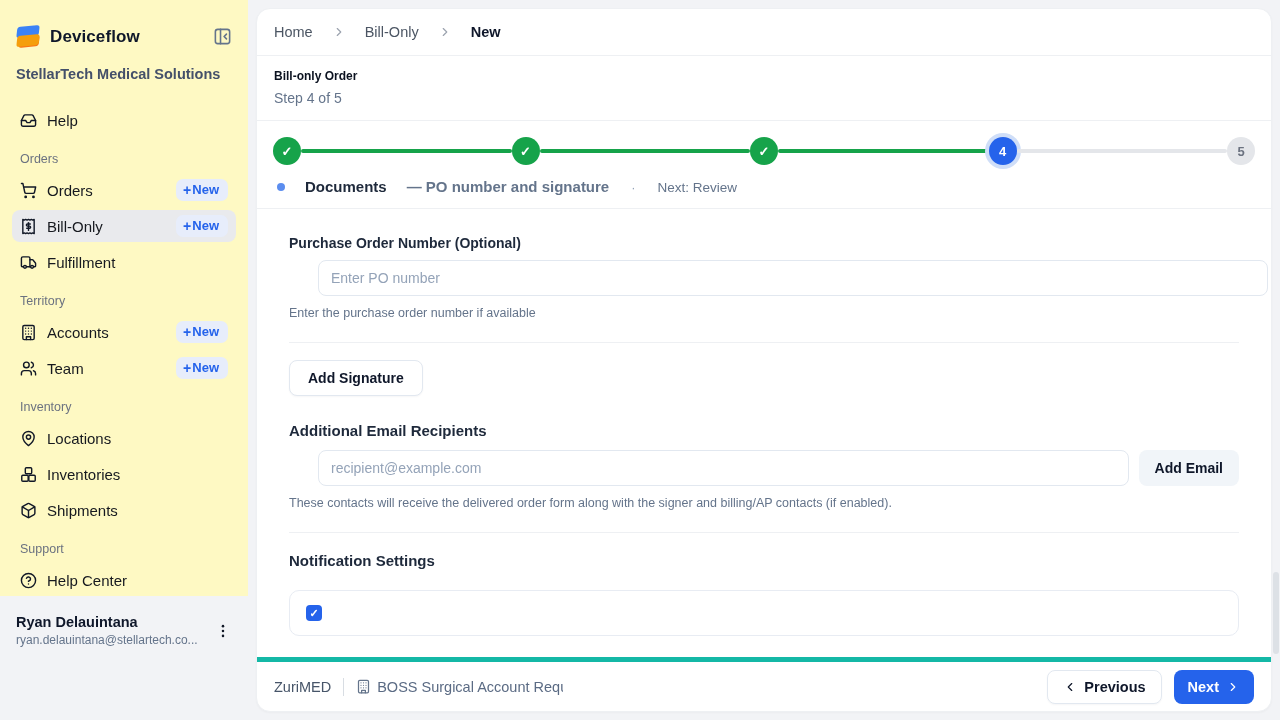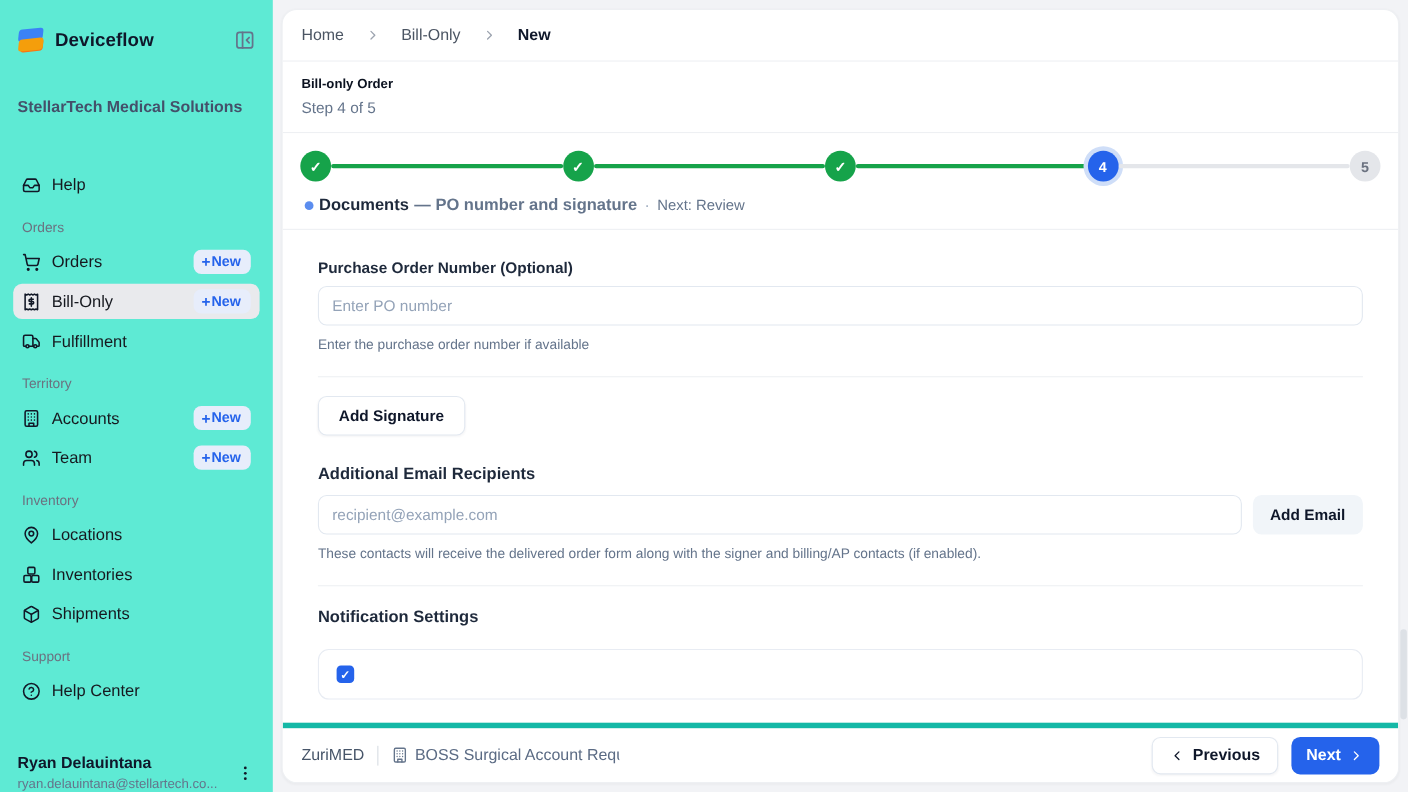--- a/index.html
+++ b/index.html
@@ -7,24 +7,23 @@
   body {
     font-family: "Liberation Sans", sans-serif;
     background: #f2f3f6;
     color: #111827;
     display: flex;
   }
   svg.ic { stroke: currentColor; fill: none; stroke-width: 2; stroke-linecap: round; stroke-linejoin: round; flex: none; }
 
   
   .sidebar {
-    width: 248px; height: 720px; background: #5eead4;
+    width: 248px; height: 596px; background: #fef9c3;
     display: flex; flex-direction: column; flex: none;
     padding-top: 24px;
-    gap: 24px;
   }
   .logo-row { display: flex; align-items: center; margin: 0 16px; gap: 9px; }
   .logo-mark { width: 25px; height: 25px; position: relative; flex: none; }
   .logo-mark .layer { position: absolute; left: 1px; width: 22px; height: 11px; border-radius: 3px; transform: skewX(-12deg) rotate(-6deg); }
   .logo-mark .layer.top { top: 2px; background: #3b82f6; }
   .logo-mark .layer.bot { top: 11px; background: #f59e0b; }
   .logo-mark .layer.bot2 { top: 12px; left: 3px; background: #f97316; width: 20px; }
   .app-name { font-size: 17px; font-weight: 700; color: #0f172a; letter-spacing: .1px; flex: 1; }
   .collapse-btn { color: #64748b; cursor: pointer; display: flex; }
   .org-name { margin: 17px 16px 0; font-size: 14.5px; font-weight: 700; color: #44506a; }
@@ -73,35 +72,35 @@
   
   .stepper-section { padding: 12px 16px 13px; border-bottom: 1px solid #eef0f3; flex: none; }
   .stepper { display: flex; align-items: center; height: 36px; }
   .step { width: 28px; height: 28px; border-radius: 50%; display: flex; align-items: center; justify-content: center; flex: none; font-size: 13px; font-weight: 700; }
   .step.complete { background: #16a34a; color: #fff; }
   .step.current { background: #2563eb; color: #fff; box-shadow: 0 0 0 4px #cfdef8; }
   .step.upcoming { background: #e4e6ea; color: #6b7280; }
   .conn { flex: 1; height: 4px; border-radius: 2px; }
   .conn.green { background: #16a34a; }
   .conn.gray { background: #e4e6ea; }
-  .step-caption { display: flex; align-items: baseline; gap: 5px; margin-top: 9px; padding-left: 4px; }
+  .step-caption { display: flex; align-items: baseline; gap: 20px; margin-top: 9px; padding-left: 4px; }
   .cap-dot { width: 8px; height: 8px; border-radius: 50%; background: #5b8def; align-self: center; }
   .cap-main { font-size: 15px; font-weight: 700; color: #1e293b; }
   .cap-sub { font-size: 15px; font-weight: 600; color: #64748b; }
   .cap-sep { font-size: 13px; color: #94a3b8; margin: 0 2px; }
   .cap-next { font-size: 13.5px; color: #64748b; }
 
   
   .content { flex: 1; overflow: hidden; padding: 26px 32px 0; }
   .field-label { font-size: 14px; font-weight: 700; color: #1e293b; }
   .text-input {
     width: 100%; height: 36px; margin-top: 9px;
     border: 1px solid #e2e8f0; border-radius: 8px;
     padding: 0 12px; font-size: 14px; color: #0369a1;
-    font-family: "Liberation Sans", sans-serif; outline: none; background: #fff;
+    font-family: "Liberation Sans", sans-serif; outline: none; background: #fff; margin-left: 29px;
   }
   .text-input::placeholder { color: #94a3b8; }
   .helper { font-size: 12.5px; color: #64748b; margin-top: 10px; }
   .divider { border: none; border-top: 1px solid #eef0f3; margin: 22px 0 0; }
 
   .btn { display: inline-flex; align-items: center; justify-content: center; gap: 7px; border-radius: 8px; font-size: 14px; font-weight: 600; cursor: pointer; font-family: "Liberation Sans", sans-serif; }
   .btn-outline { background: #fff; border: 1px solid #e2e8f0; color: #0f172a; box-shadow: 0 1px 2px rgba(16,24,40,.04); }
   .btn-soft { background: #f1f5f9; border: none; color: #0f172a; }
   .btn-primary { background: #2563eb; border: none; color: #fff; }
 

